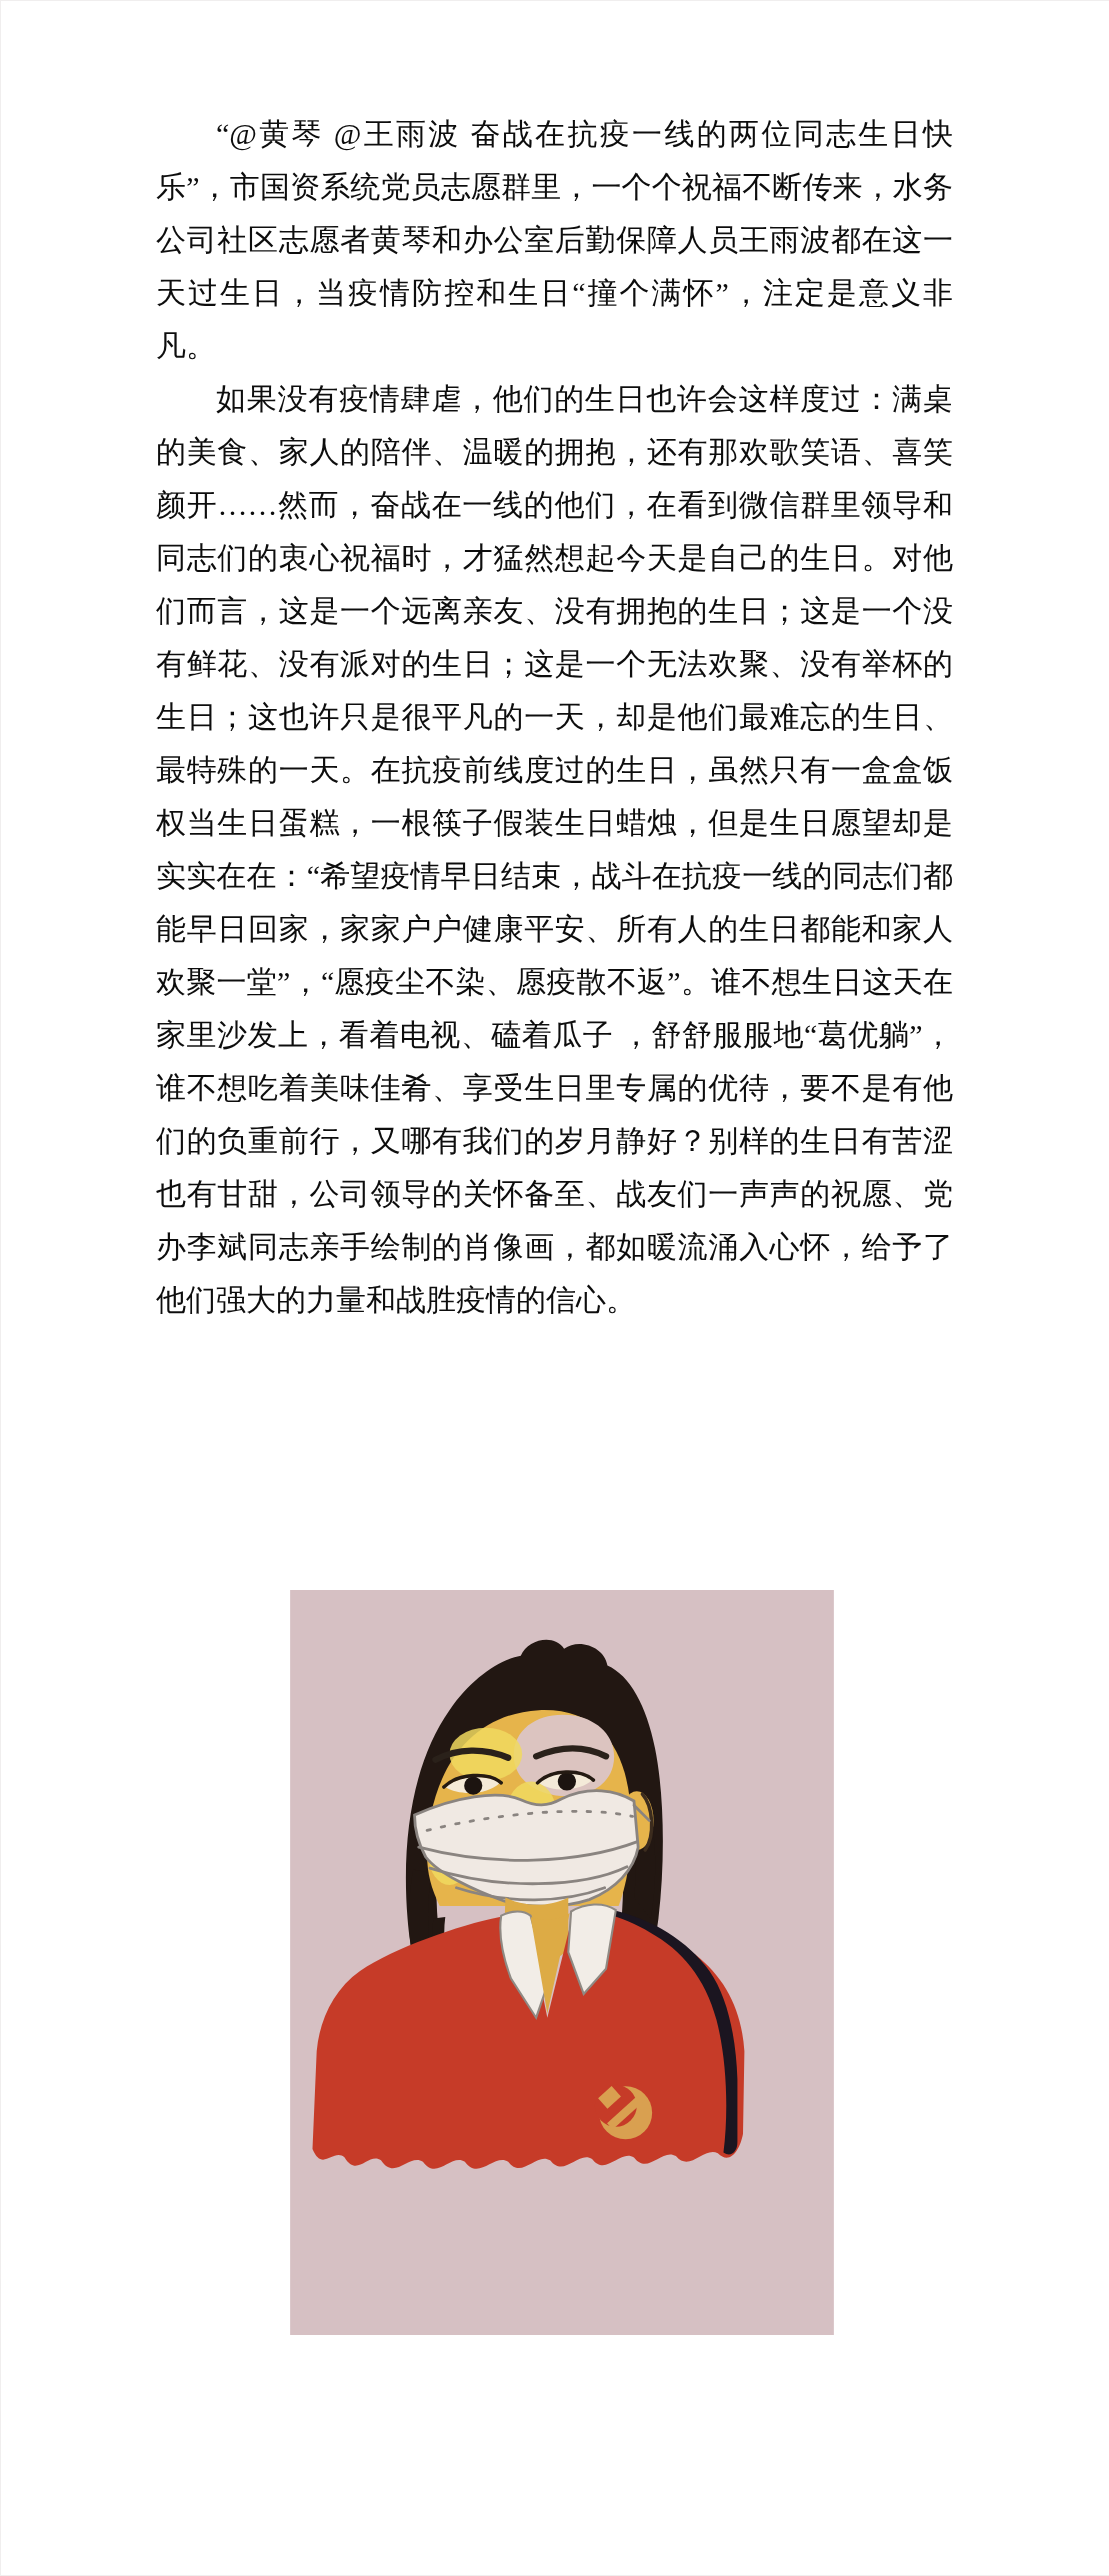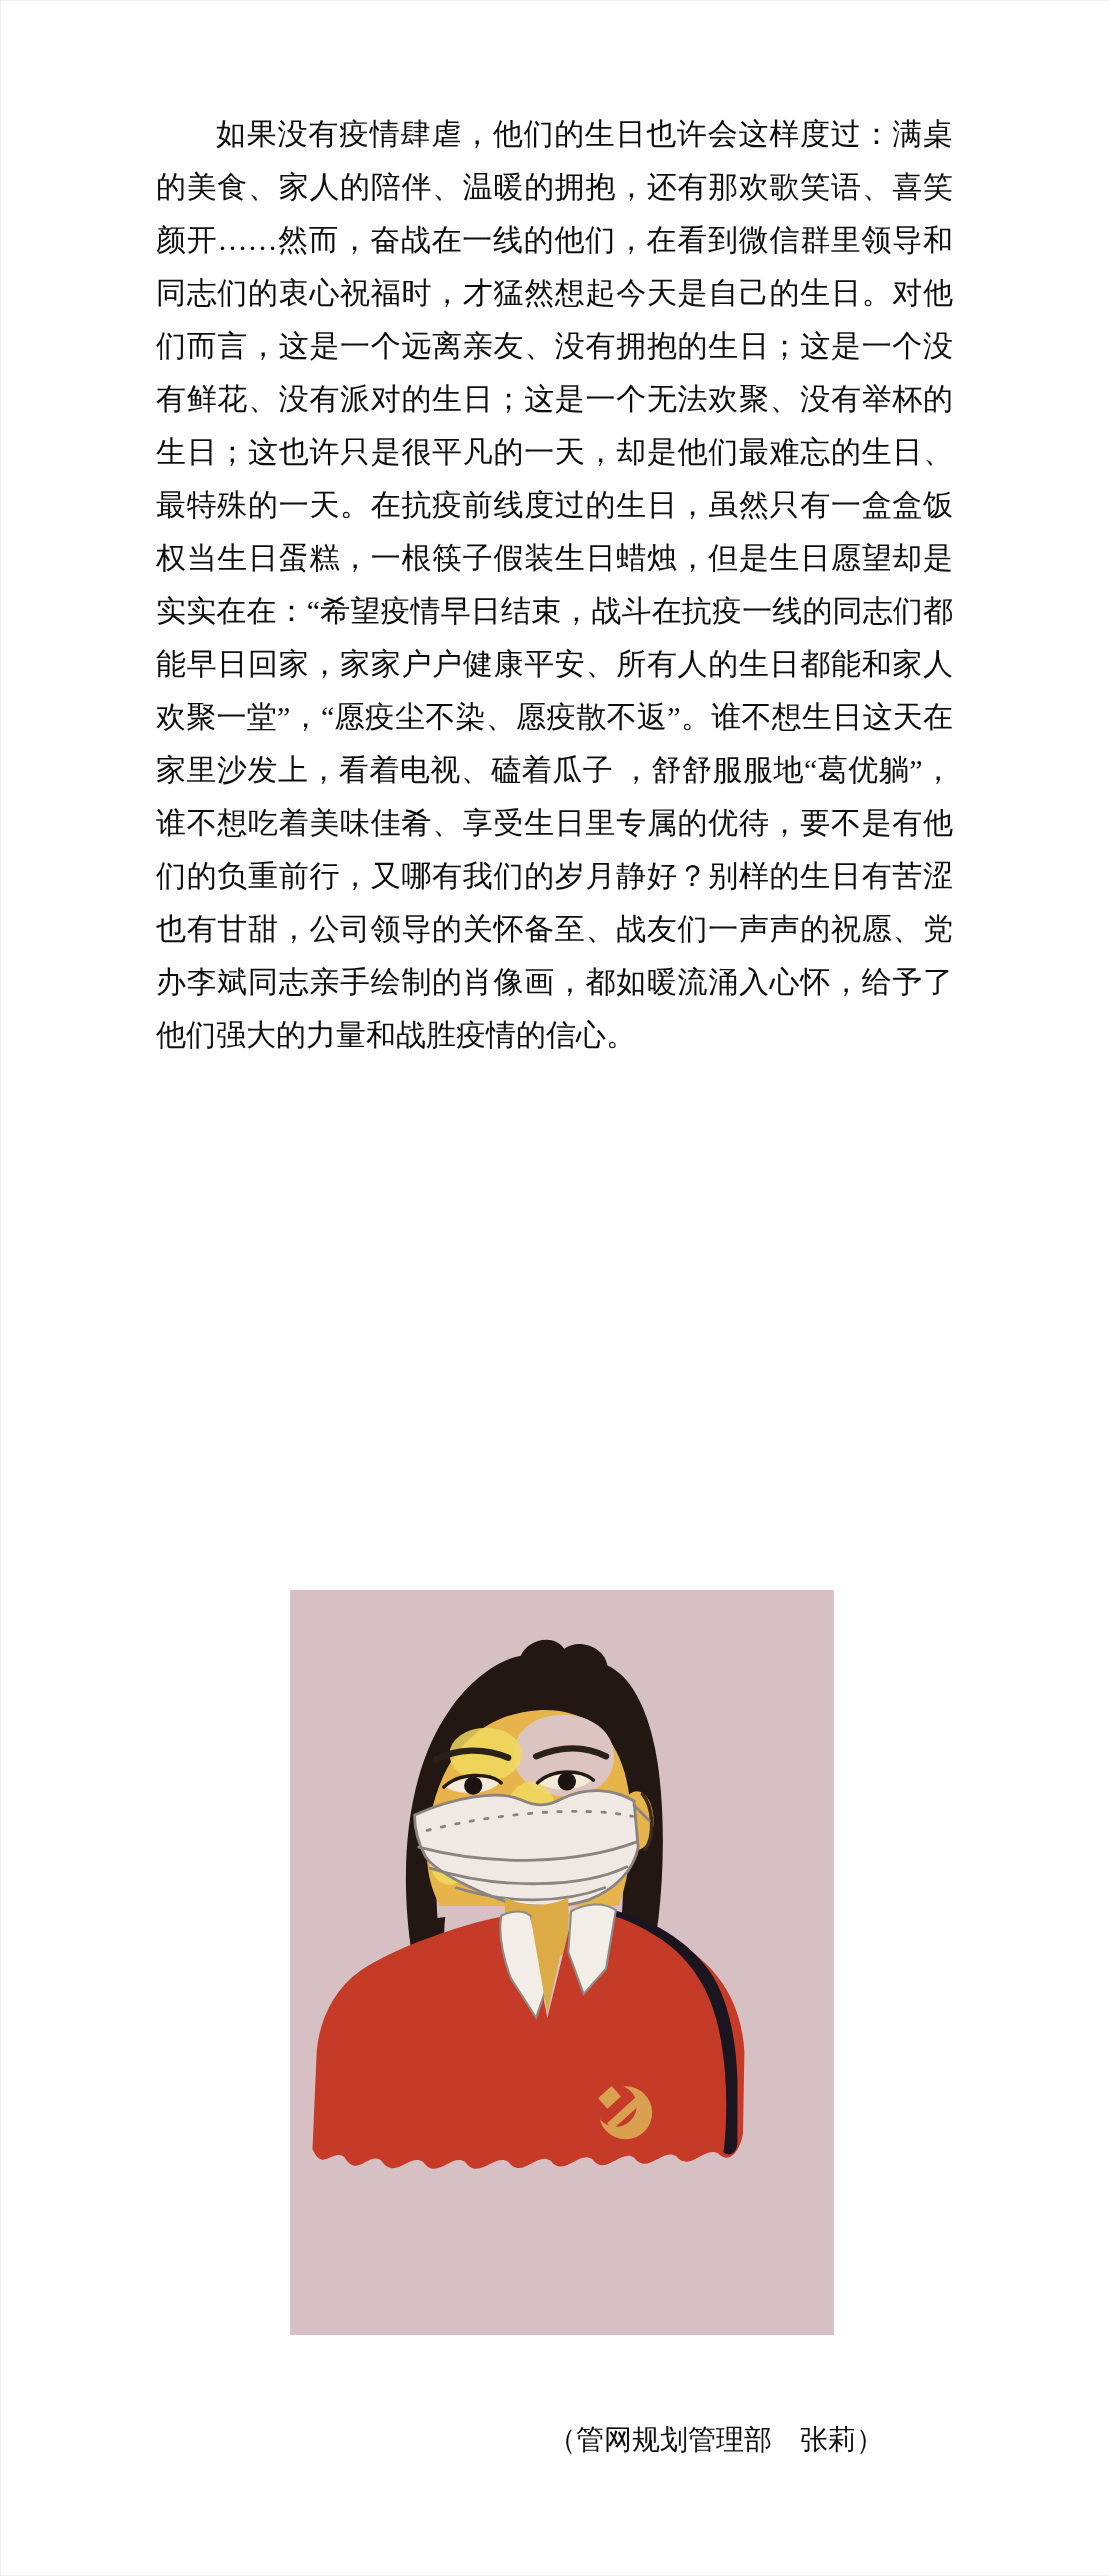--- a/index.html
+++ b/index.html
@@ -54,20 +54,21 @@
   .s-lid     { stroke: #241a12; stroke-width: 5; fill: none; stroke-linecap: round; }
   .s-maskline{ stroke: var(--mask-line, #8a8480); stroke-width: 4; fill: none; stroke-linecap: round; }
   .s-dark    { stroke: #3c2c1e; stroke-width: 5; fill: none; stroke-linecap: round; }
 </style>
 </head>
 <body>
 
 <div class="page">
 
   <div class="article">
+    <p>“@黄琴 @王雨波 奋战在抗疫一线的两位同志生日快乐”，市国资系统党员志愿群里，一个个祝福不断传来，水务公司社区志愿者黄琴和办公室后勤保障人员王雨波都在这一天过生日，当疫情防控和生日“撞个满怀”，注定是意义非凡。</p>
     <p>如果没有疫情肆虐，他们的生日也许会这样度过：满桌的美食、家人的陪伴、温暖的拥抱，还有那欢歌笑语、喜笑颜开……然而，奋战在一线的他们，在看到微信群里领导和同志们的衷心祝福时，才猛然想起今天是自己的生日。对他们而言，这是一个远离亲友、没有拥抱的生日；这是一个没有鲜花、没有派对的生日；这是一个无法欢聚、没有举杯的生日；这也许只是很平凡的一天，却是他们最难忘的生日、最特殊的一天。在抗疫前线度过的生日，虽然只有一盒盒饭权当生日蛋糕，一根筷子假装生日蜡烛，但是生日愿望却是实实在在：“希望疫情早日结束，战斗在抗疫一线的同志们都能早日回家，家家户户健康平安、所有人的生日都能和家人欢聚一堂”，“愿疫尘不染、愿疫散不返”。谁不想生日这天在家里沙发上，看着电视、磕着瓜子 ，舒舒服服地“葛优躺”，谁不想吃着美味佳肴、享受生日里专属的优待，要不是有他们的负重前行，又哪有我们的岁月静好？别样的生日有苦涩也有甘甜，公司领导的关怀备至、战友们一声声的祝愿、党办李斌同志亲手绘制的肖像画，都如暖流涌入心怀，给予了他们强大的力量和战胜疫情的信心。</p>
   </div>
 
   <div class="portrait">
     <svg viewBox="0 0 778 1066" xmlns="http://www.w3.org/2000/svg">
       <rect class="c-bgpink" width="778" height="1066"></rect>
 
       <g>
         <path class="c-hair" d="M168,470 C158,345 180,240 228,172 C258,128 298,100 330,94 C340,70 378,62 392,84 C414,68 450,82 454,108 C486,122 510,166 522,226 C535,290 537,385 527,470 C522,510 512,535 498,550 L472,505 C478,430 480,350 472,295 C452,215 418,186 358,186 C292,186 238,238 218,325 C208,372 206,430 214,505 L196,565 C182,560 172,520 168,470 Z"></path>
         <path class="c-hair" d="M176,400 C166,460 168,515 186,562 C192,575 204,577 209,567 C196,515 194,455 202,405 Z"></path>
@@ -132,16 +133,15 @@
 
       <g>
         <circle class="c-emblem" cx="480" cy="748" r="38"></circle>
         <circle class="c-shirt" cx="466" cy="738" r="30"></circle>
         <rect class="c-emblem" x="450" y="742" width="58" height="12" transform="rotate(-42 479 748)"></rect>
         <rect class="c-emblem" x="444" y="716" width="26" height="20" transform="rotate(-42 457 726)"></rect>
       </g>
     </svg>
   </div>
 
-  <div class="caption">（管网规划管理部　张莉）</div>
 
 </div>
 
 
 </body></html>

